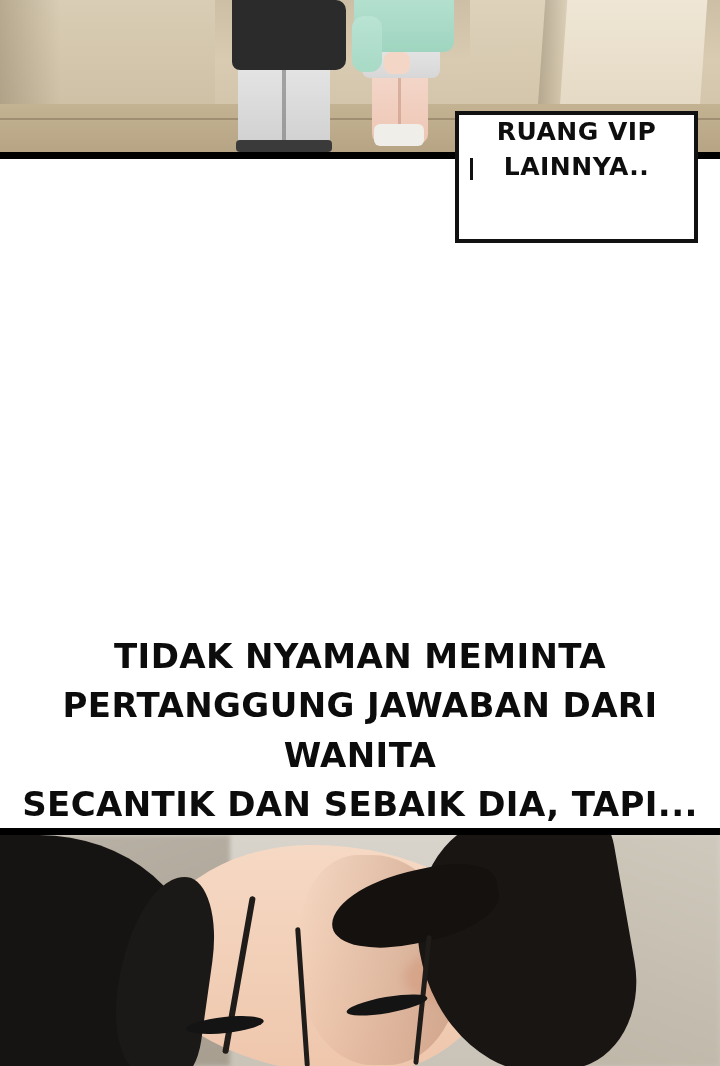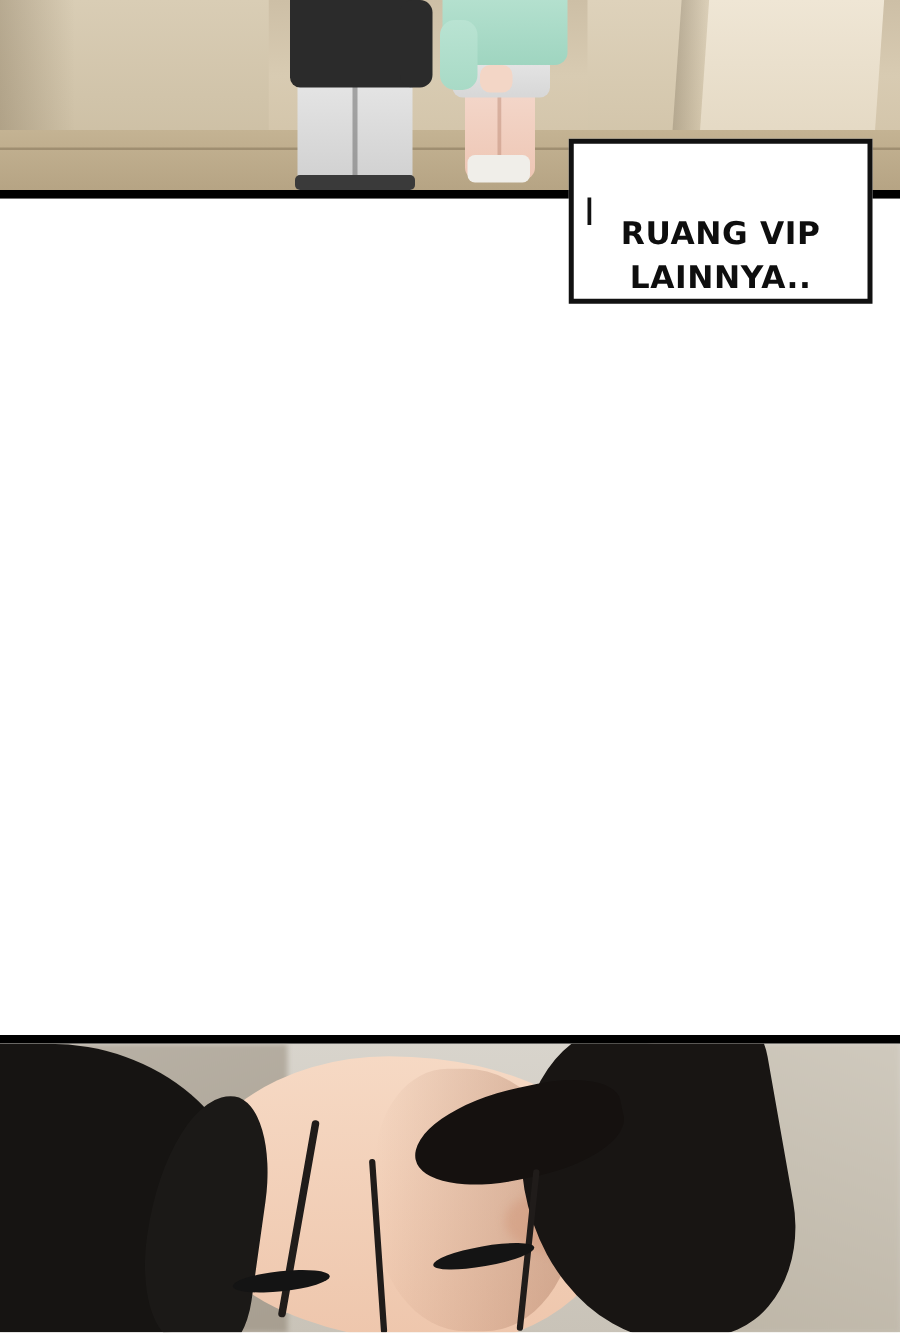--- a/index.html
+++ b/index.html
@@ -184,21 +184,21 @@
   .bubble {
     position: absolute;
     left: 455px;
     top: 111px;
     width: 243px;
     height: 132px;
     background: #ffffff;
     border: 4px solid #111111;
     box-sizing: border-box;
     display: flex;
-    align-items: flex-end;
+    align-items: flex-start;
     justify-content: center;
   }
   .bubble-text {
     font-family: "DejaVu Sans", sans-serif;
     font-weight: 700;
     font-size: 25px;
     line-height: 1.38;
     letter-spacing: 0.5px;
     color: #0e0e0e;
     text-align: center;
@@ -388,20 +388,23 @@
 
   <div class="panel-white"></div>
 
   <div class="bubble">
     <div class="bubble-text">RUANG VIP
 LAINNYA..</div>
   </div>
   <div class="bubble-notch"></div>
   <div class="bubble-notch-line"></div>
 
+  <div class="narration">TIDAK NYAMAN MEMINTA
+PERTANGGUNG JAWABAN DARI WANITA
+SECANTIK DAN SEBAIK DIA, TAPI...</div>
 
   <div class="panel-bottom-border"></div>
   <div class="panel-bottom">
     <div class="bg-blur-left"></div>
     <div class="bg-blur-right"></div>
     <div class="face"></div>
     <div class="face-shadow"></div>
     <div class="blush"></div>
     <div class="hair-left"></div>
     <div class="hair-left-strand"></div>

